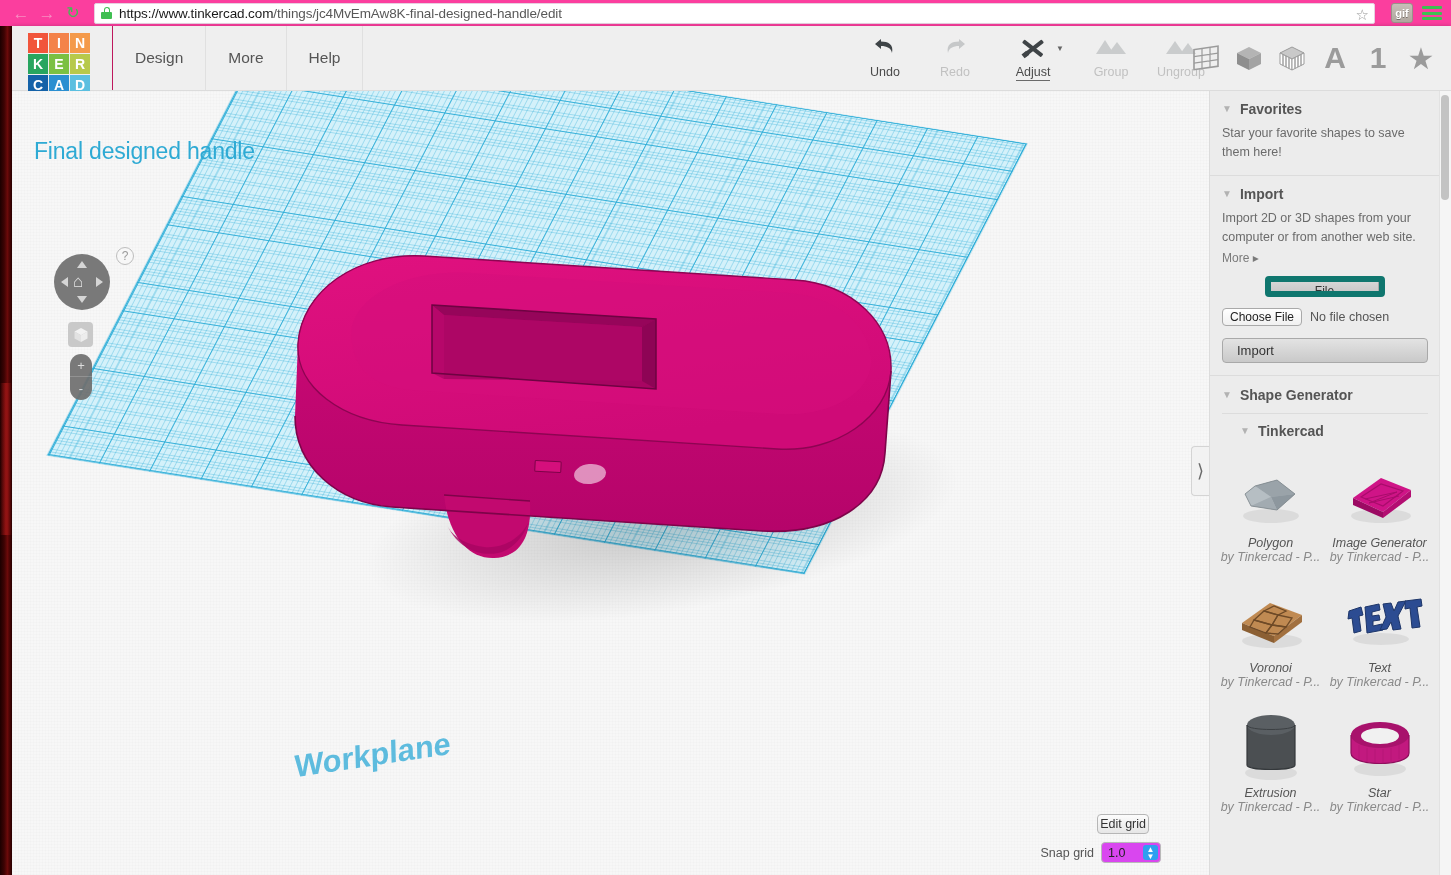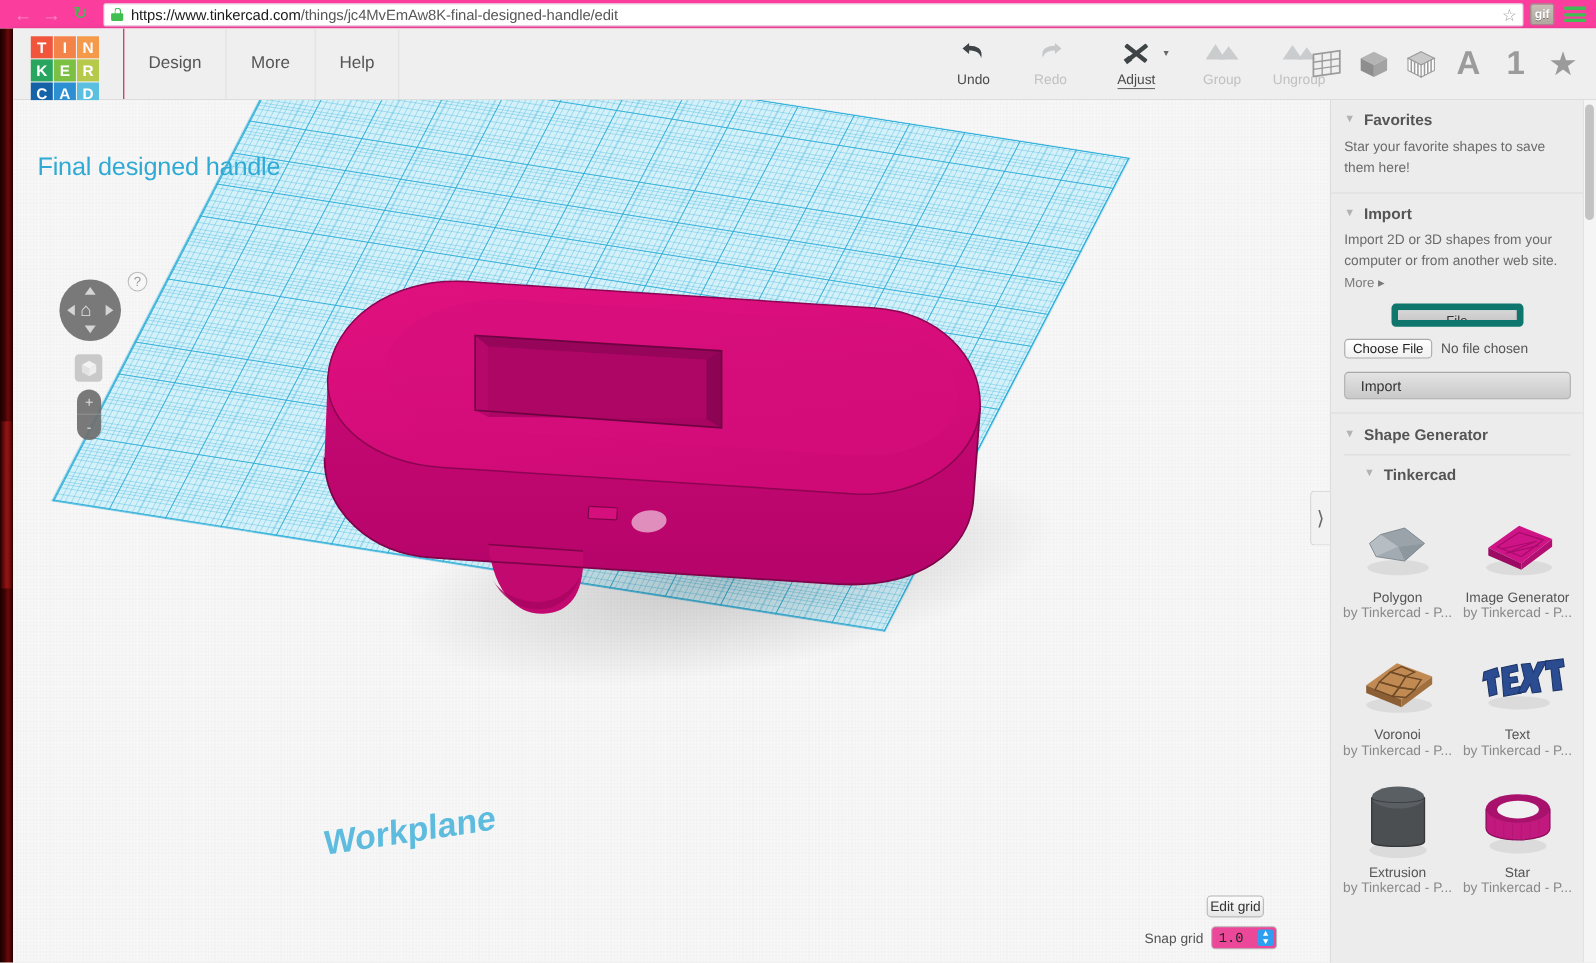--- a/index.html
+++ b/index.html
@@ -17,21 +17,21 @@
     display: flex; align-items: center;
   }
   #nav-back, #nav-forward, #nav-reload {
     width: 26px; height: 26px; flex: 0 0 auto;
     display: flex; align-items: center; justify-content: center;
     font-size: 17px; line-height: 1; color: #f78ec2; cursor: pointer;
   }
   #nav-back { margin-left: 8px; }
   #nav-reload { color: #3fbf52; font-size: 16px; }
   #urlbar-wrap {
-    flex: 1 1 auto; height: 21px; margin: 0 6px 0 8px;
+    flex: 1 1 auto; height: 21px; margin: 0 16px 0 8px;
     background: #ffffff; border: 1px solid #e7cfe0; border-radius: 2px;
     display: flex; align-items: center; padding: 0 6px;
     position: relative;
   }
   #lock-icon {
     width: 11px; height: 12px; flex: 0 0 auto; margin-right: 7px;
     position: relative;
   }
   #lock-icon .body { position: absolute; left: 0; bottom: 0; width: 11px; height: 7px;
     background: #3fbf52; border-radius: 1px; }
@@ -204,23 +204,23 @@
     padding: 2px 2px; font-size: 12.5px; color: #333;
     background: linear-gradient(#fcfcfc, #e6e6e6);
     border: 1px solid #b6b6b6; border-radius: 4px; cursor: pointer;
   }
   #snapgrid-row {
     position: absolute; right: 48px; bottom: 12px;
     display: flex; align-items: center; gap: 7px;
   }
   #snapgrid-label { font-size: 12.5px; color: #555; }
   #snapgrid-select {
-    width: 60px; height: 21px; background: #ec4899; border: 1px solid #b9b9b9; border-radius: 4px;
+    width: 60px; height: 21px; background: #d946ef; border: 1px solid #b9b9b9; border-radius: 4px;
     display: flex; align-items: center; position: relative; padding-left: 6px;
-    font-size: 12.5px; color: #222; cursor: pointer; font-family: Liberation Mono, monospace;
+    font-size: 12.5px; color: #222; cursor: pointer;
   }
   #snapgrid-stepper {
     position: absolute; right: 2px; top: 2px; width: 15px; height: 15px;
     background: #2e9ff0; border-radius: 3px; color: #fff; font-size: 8px;
     display: flex; flex-direction: column; align-items: center; justify-content: center; line-height: 7px;
   }
 
   
   #panel-handle {
     position: absolute; right: 0; top: 355px; width: 18px; height: 50px;
@@ -270,21 +270,21 @@
   }
 
   #shapegen-head { padding: 11px 12px 0 12px; }
   #tinkercad-sub {
     margin: 10px 12px 0 12px; padding-top: 9px; border-top: 1px solid #dcdcdc;
     display: flex; align-items: center; gap: 8px; padding-left: 18px;
     font-size: 14px; font-weight: bold; color: #555; cursor: pointer;
   }
 
   #shape-grid { display: grid; grid-template-columns: 1fr 1fr; padding: 8px 6px 0 6px; }
-  .shape-cell { text-align: center; padding: 6px 2px 8px 2px; cursor: pointer; }
+  .shape-cell { text-align: center; padding: 6px 2px 8px 2px; cursor: pointer; font-style: italic; }
   .shape-thumb { height: 86px; display: flex; align-items: center; justify-content: center; }
   .shape-name { font-size: 12.5px; color: #555; margin-top: -3px; }
   .shape-author { font-size: 12.5px; color: #8a8a8a; }
 
   
   #sb-track { position: absolute; right: 0; top: 0; width: 12px; height: 784px; background: #f5f5f5; border-left: 1px solid #e2e2e2; }
   #sb-thumb { position: absolute; right: 2px; top: 4px; width: 8px; height: 105px; background: #c3c3c3; border-radius: 4px; }
 </style>
 </head>
 <body>

